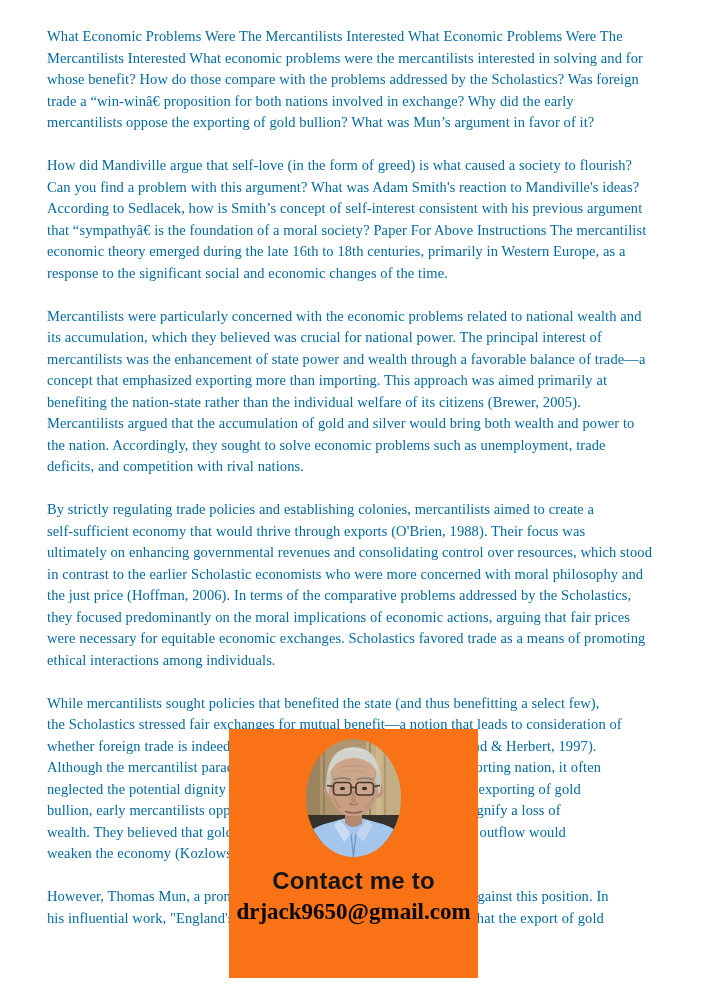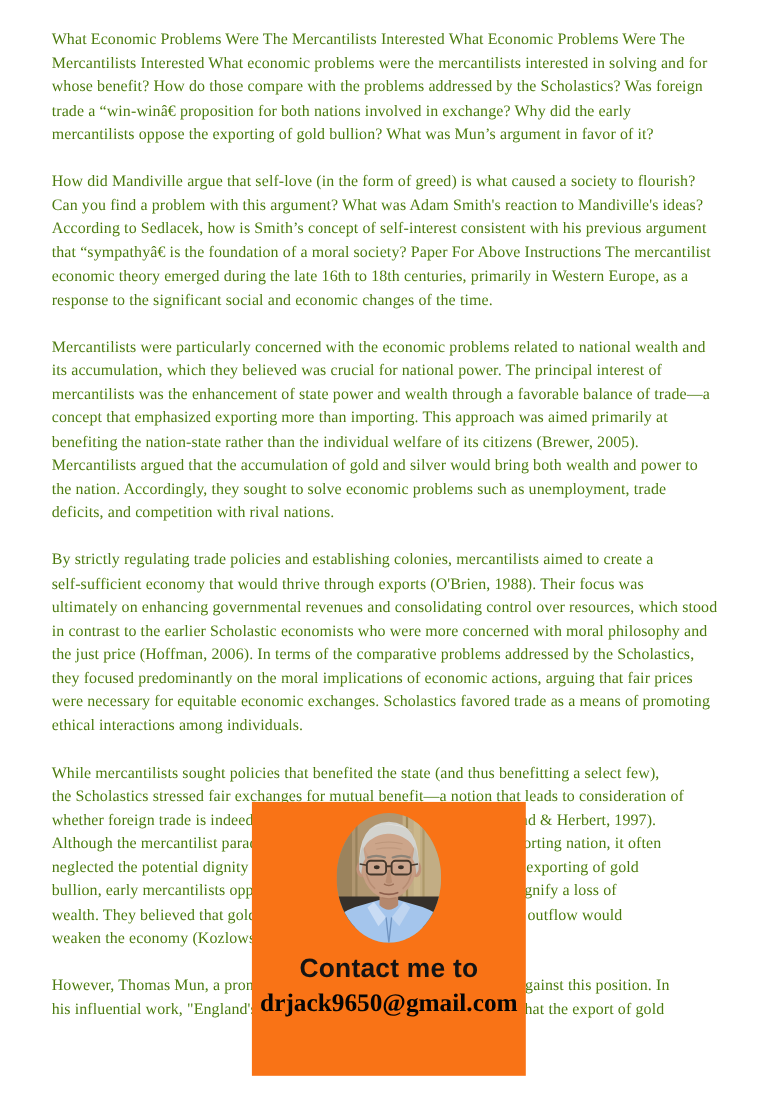--- a/index.html
+++ b/index.html
@@ -17,21 +17,21 @@
   .doc {
     position: absolute;
     left: 47px;
     top: 26px;
     width: 625px;
   }
   .para {
     margin: 0 0 21.5px 0;
     font-size: 14.5px;
     line-height: 21.5px;
-    color: #4d7c0f;
+    color: #0369a1;
     white-space: pre;
     letter-spacing: 0.1px;
   }
   .promo-card {
     position: absolute;
     left: 229px;
     top: 729px;
     width: 249px;
     height: 249px;
     background: #40E6E2;

